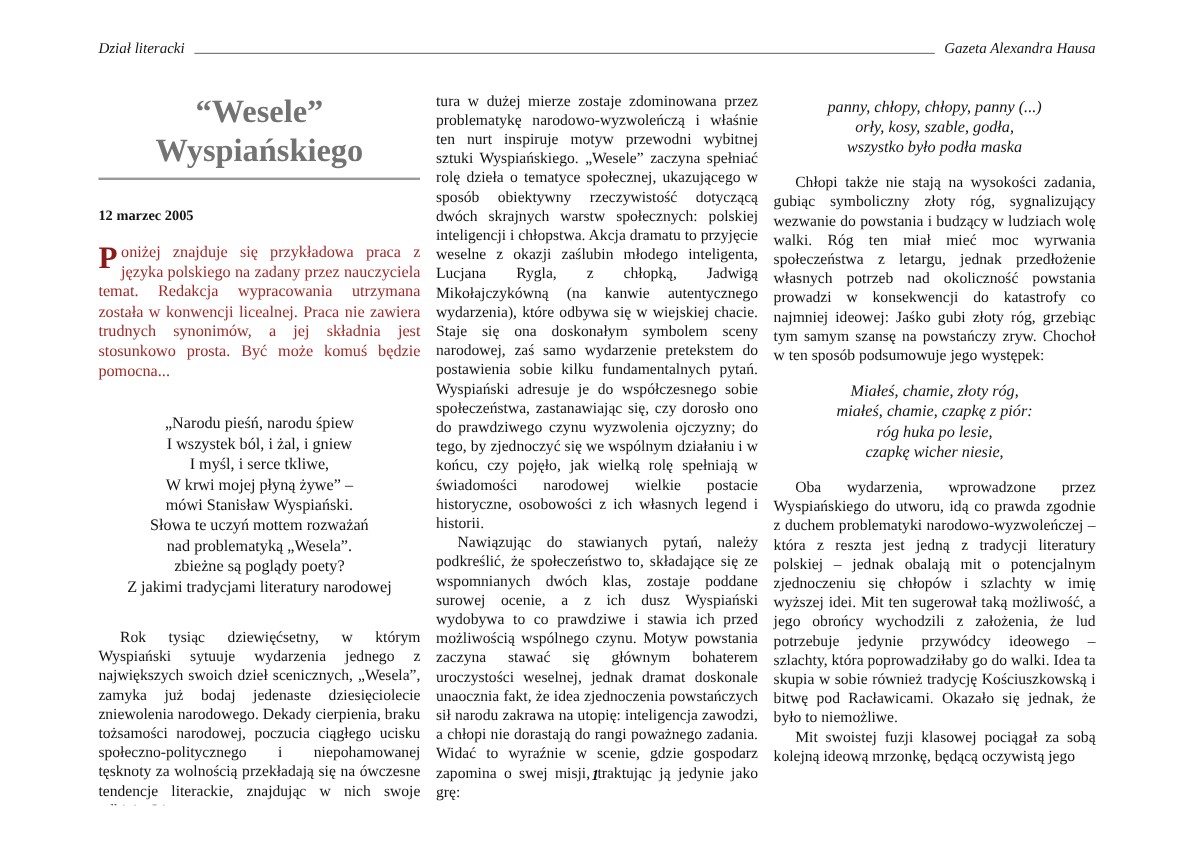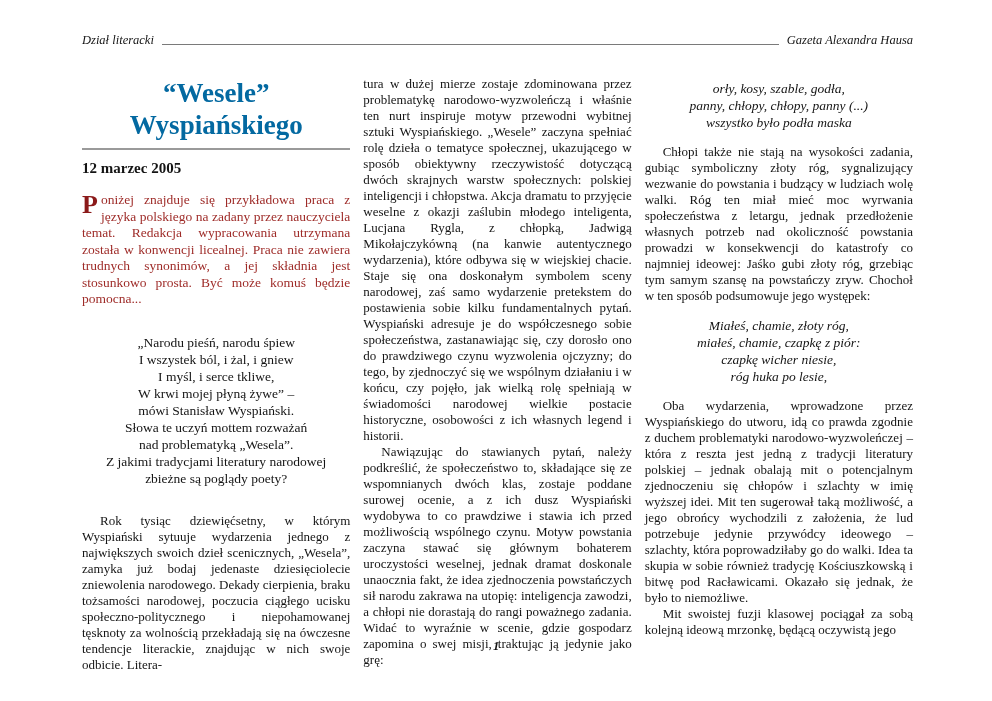--- a/index.html
+++ b/index.html
@@ -36,36 +36,36 @@
     position: absolute;
     top: 76px;
     left: 82px;
     width: 831px;
     display: flex;
     gap: 13px;
   }
   .col { flex: 1; min-width: 0; }
 
   .article-title {
-    color: #0369a1;
+    color: #737373;
     font-weight: 700;
     font-size: 27px;
     line-height: 32px;
     text-align: center;
     margin-top: 1px;
   }
   .title-rule {
     border: none;
     border-top: 2px solid #9a9a9a;
     margin: 7px 0 0 0;
   }
   .date {
-    font-size: 15px;
+    font-size: 12px;
     font-weight: 700;
-    margin-top: 10px;
+    margin-top: 22px;
   }
   .intro {
     margin-top: 15px;
     color: #9E2B28;
     font-size: 13.5px;
     line-height: 16.5px;
     text-align: justify;
   }
   .dropcap {
     float: left;
@@ -133,43 +133,43 @@
         <span class="dropcap">P</span><span>oniżej znajduje się przykładowa praca z języka polskiego na zadany przez nauczyciela temat. Redakcja wypracowania utrzymana została w konwencji licealnej. Praca nie zawiera trudnych synonimów, a jej składnia jest stosunkowo prosta. Być może komuś będzie pomocna...</span>
       </div>
       <div class="motto">
         <div>„Narodu pieśń, narodu śpiew</div>
         <div>I wszystek ból, i żal, i gniew</div>
         <div>I myśl, i serce tkliwe,</div>
         <div>W krwi mojej płyną żywe” –</div>
         <div>mówi Stanisław Wyspiański.</div>
         <div>Słowa te uczyń mottem rozważań</div>
         <div>nad problematyką „Wesela”.</div>
+        <div>zbieżne są poglądy poety?</div>
         <div>Z jakimi tradycjami literatury narodowej</div>
-        <div>zbieżne są poglądy poety?</div>
       </div>
       <p class="para left-last">Rok tysiąc dziewięćsetny, w którym Wyspiański sytuuje wydarzenia jednego z największych swoich dzieł scenicznych, „Wesela”, zamyka już bodaj jedenaste dziesięciolecie zniewolenia narodowego. Dekady cierpienia, braku tożsamości narodowej, poczucia ciągłego ucisku społeczno-politycznego i niepohamowanej tęsknoty za wolnością przekładają się na ówczesne tendencje literackie, znajdując w nich swoje odbicie. Litera-</p>
     </div>
 
     <div class="col">
       <p class="para cont">tura w dużej mierze zostaje zdominowana przez problematykę narodowo-wyzwoleńczą i właśnie ten nurt inspiruje motyw przewodni wybitnej sztuki Wyspiańskiego. „Wesele” zaczyna spełniać rolę dzieła o tematyce społecznej, ukazującego w sposób obiektywny rzeczywistość dotyczącą dwóch skrajnych warstw społecznych: polskiej inteligencji i chłopstwa. Akcja dramatu to przyjęcie weselne z okazji zaślubin młodego inteligenta, Lucjana Rygla, z chłopką, Jadwigą Mikołajczykówną (na kanwie autentycznego wydarzenia), które odbywa się w wiejskiej chacie. Staje się ona doskonałym symbolem sceny narodowej, zaś samo wydarzenie pretekstem do postawienia sobie kilku fundamentalnych pytań. Wyspiański adresuje je do współczesnego sobie społeczeństwa, zastanawiając się, czy dorosło ono do prawdziwego czynu wyzwolenia ojczyzny; do tego, by zjednoczyć się we wspólnym działaniu i w końcu, czy pojęło, jak wielką rolę spełniają w świadomości narodowej wielkie postacie historyczne, osobowości z ich własnych legend i historii.</p>
       <p class="para">Nawiązując do stawianych pytań, należy podkreślić, że społeczeństwo to, składające się ze wspomnianych dwóch klas, zostaje poddane surowej ocenie, a z ich dusz Wyspiański wydobywa to co prawdziwe i stawia ich przed możliwością wspólnego czynu. Motyw powstania zaczyna stawać się głównym bohaterem uroczystości weselnej, jednak dramat doskonale unaocznia fakt, że idea zjednoczenia powstańczych sił narodu zakrawa na utopię: inteligencja zawodzi, a chłopi nie dorastają do rangi poważnego zadania. Widać to wyraźnie w scenie, gdzie gospodarz zapomina o swej misji, traktując ją jedynie jako grę:</p>
     </div>
 
     <div class="col">
       <div class="verse top">
+        <div>panny, chłopy, chłopy, panny (...)</div>
         <div>orły, kosy, szable, godła,</div>
-        <div>panny, chłopy, chłopy, panny (...)</div>
         <div>wszystko było podła maska</div>
       </div>
       <p class="para gap-above">Chłopi także nie stają na wysokości zadania, gubiąc symboliczny złoty róg, sygnalizujący wezwanie do powstania i budzący w ludziach wolę walki. Róg ten miał mieć moc wyrwania społeczeństwa z letargu, jednak przedłożenie własnych potrzeb nad okoliczność powstania prowadzi w konsekwencji do katastrofy co najmniej ideowej: Jaśko gubi złoty róg, grzebiąc tym samym szansę na powstańczy zryw. Chochoł w ten sposób podsumowuje jego występek:</p>
       <div class="verse gap-above">
         <div>Miałeś, chamie, złoty róg,</div>
         <div>miałeś, chamie, czapkę z piór:</div>
+        <div>róg huka po lesie,</div>
         <div>czapkę wicher niesie,</div>
-        <div>róg huka po lesie,</div>
       </div>
       <p class="para gap-above">Oba wydarzenia, wprowadzone przez Wyspiańskiego do utworu, idą co prawda zgodnie z duchem problematyki narodowo-wyzwoleńczej – która z reszta jest jedną z tradycji literatury polskiej – jednak obalają mit o potencjalnym zjednoczeniu się chłopów i szlachty w imię wyższej idei. Mit ten sugerował taką możliwość, a jego obrońcy wychodzili z założenia, że lud potrzebuje jedynie przywódcy ideowego – szlachty, która poprowadziłaby go do walki. Idea ta skupia w sobie również tradycję Kościuszkowską i bitwę pod Racławicami. Okazało się jednak, że było to niemożliwe.</p>
       <p class="para">Mit swoistej fuzji klasowej pociągał za sobą kolejną ideową mrzonkę, będącą oczywistą jego</p>
     </div>
 
   </div>
 
   <div class="page-number">1</div>
 
 </div>

